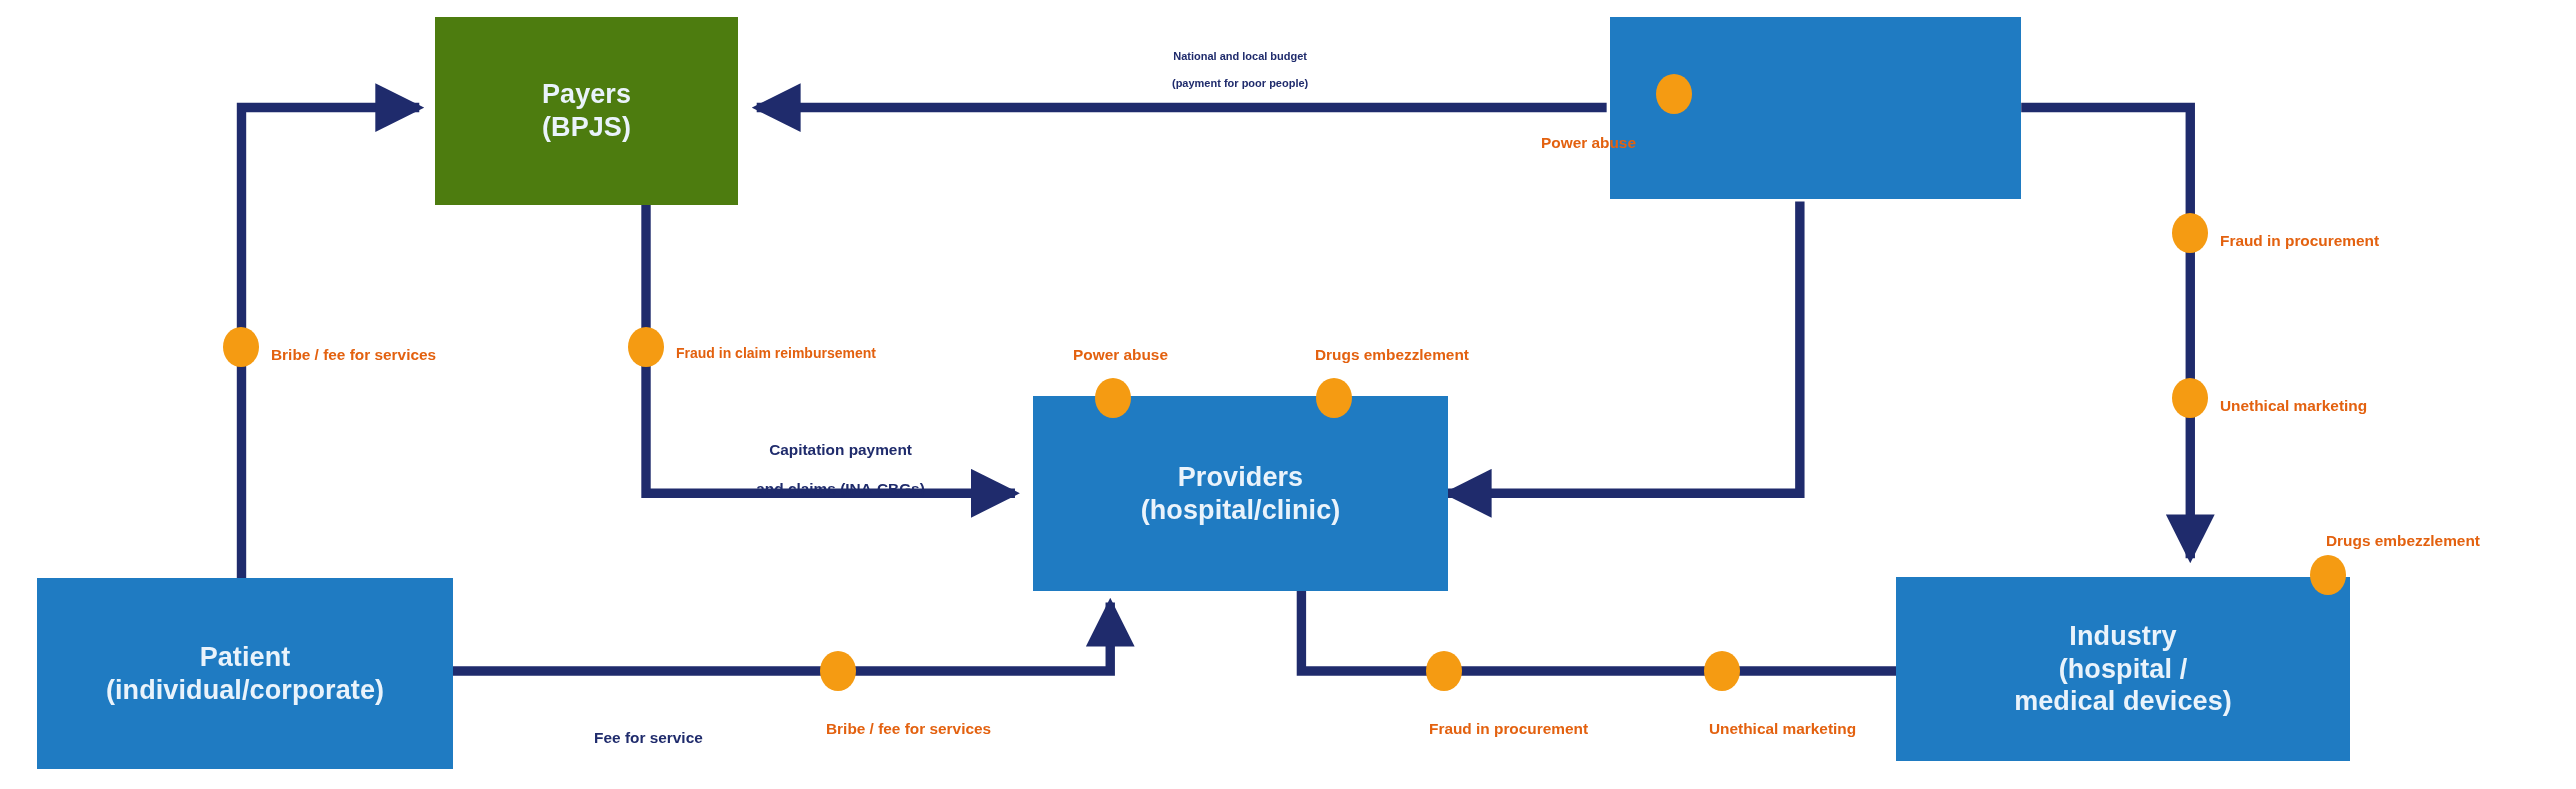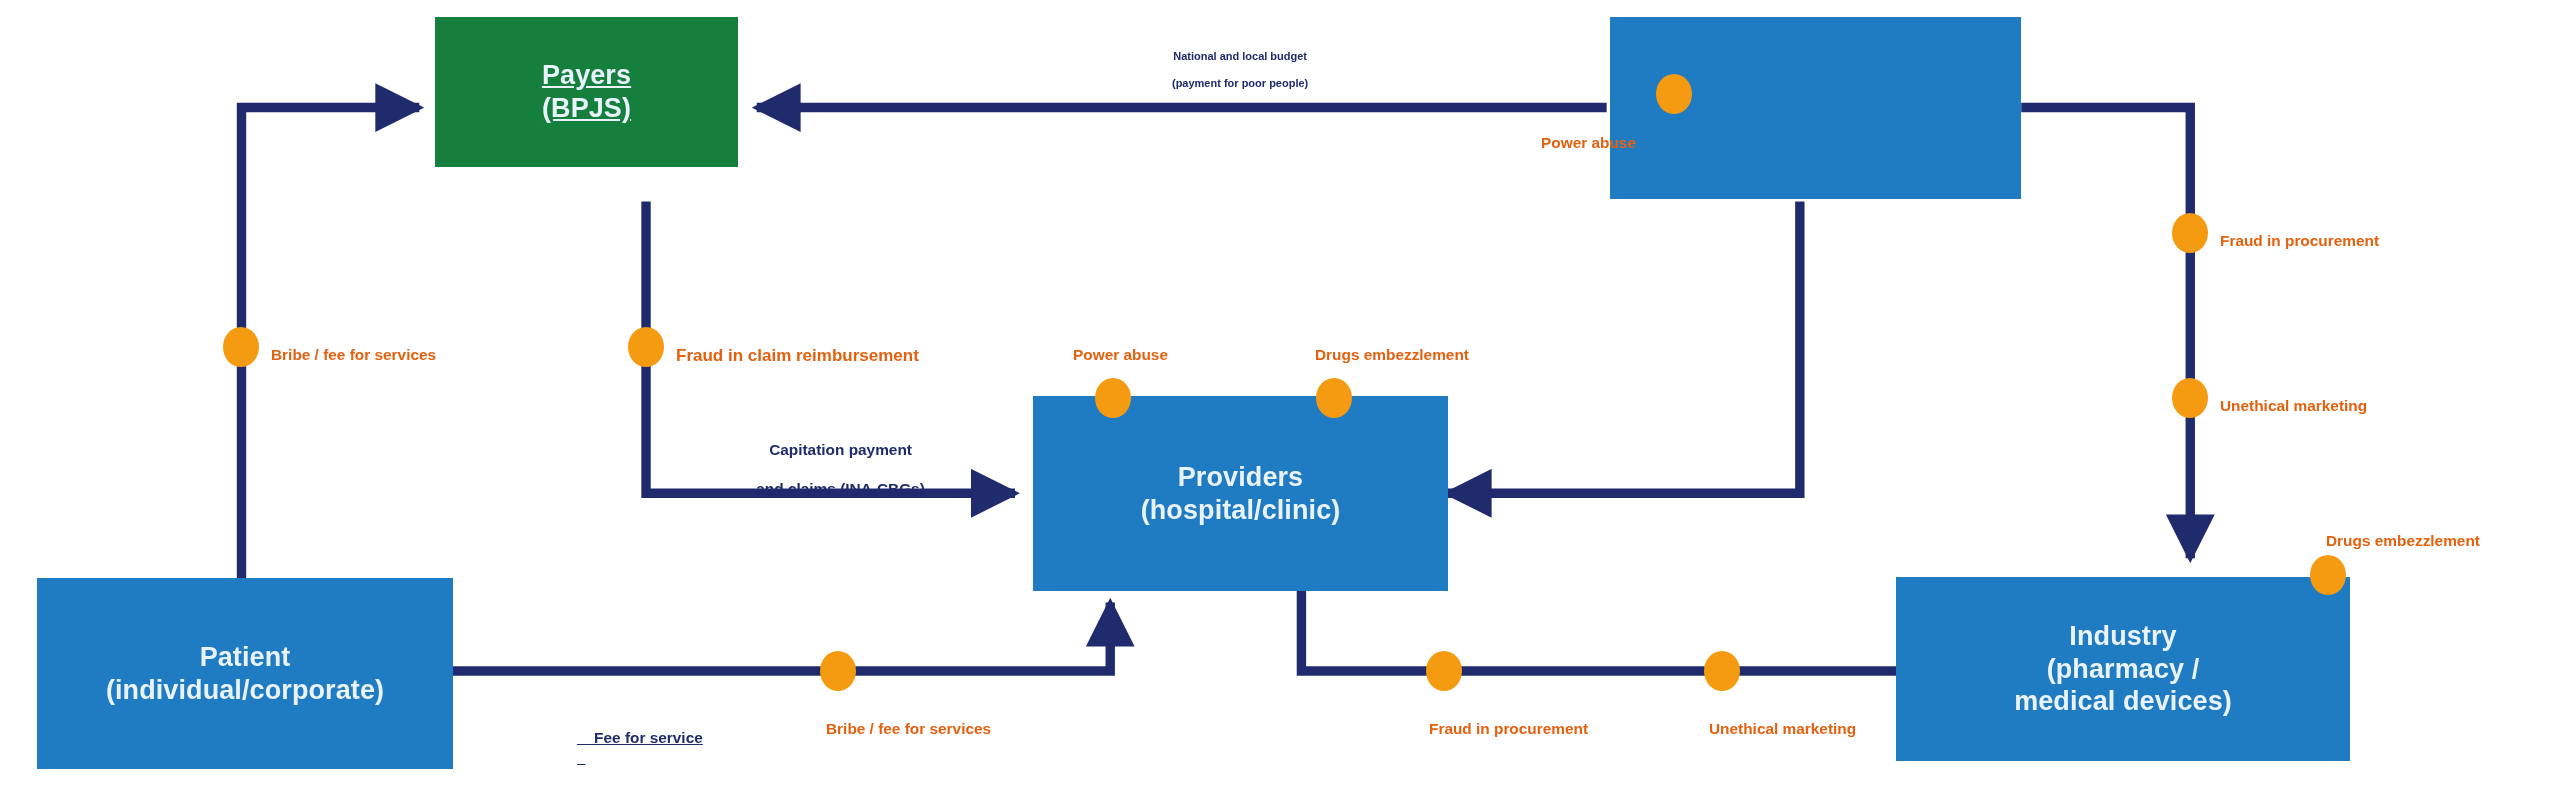--- a/index.html
+++ b/index.html
@@ -40,21 +40,21 @@
       <path d="M 2683 300 L 2683 735 L 2158 735" marker-end="url(#ar)"></path>
 
       <path d="M 3013 160 L 3265 160 L 3265 832" marker-end="url(#ar)"></path>
 
       <path d="M 675 1000 L 1655 1000 L 1655 898" marker-end="url(#ar)"></path>
 
       <path d="M 1940 880 L 1940 1000 L 2935 1000" marker-end="url(#ar)"></path>
     </g>
   </svg>
 
-  <div class="node" style="left:435px;top:17px;width:303px;height:150px;background:#15803d;color:#EAF3FB;font-size:27px;text-decoration:underline;">
+  <div class="node" style="left:435px;top:17px;width:303px;height:188px;background:#4d7c0f;color:#EAF3FB;font-size:27px;">
     <div>
       <span class="ttl">Payers</span>
       <span class="ttl">(BPJS)</span>
     </div>
   </div>
 
   <div class="node" style="left:1610px;top:17px;width:411px;height:182px;background:#1F7BC2;color:#EAF3FB;font-size:27px;">
     <div>
     </div>
   </div>
@@ -69,44 +69,44 @@
   <div class="node" style="left:37px;top:578px;width:416px;height:191px;background:#1F7BC2;color:#EAF3FB;font-size:27px;">
     <div>
       <span class="ttl">Patient</span>
       <span class="ttl">(individual/corporate)</span>
     </div>
   </div>
 
   <div class="node" style="left:1896px;top:577px;width:454px;height:184px;background:#1F7BC2;color:#EAF3FB;font-size:27px;">
     <div>
       <span class="ttl">Industry</span>
-      <span class="ttl">(pharmacy /</span>
+      <span class="ttl">(hospital /</span>
       <span class="ttl">medical devices)</span>
     </div>
   </div>
 
   <div class="lbl navy ctr" style="left:1100px;top:36px;width:268px;font-size:11px;">
     <span>National and local budget</span><br>
     <span>(payment for poor people)</span>
   </div>
 
   <div class="lbl navy ctr" style="left:698px;top:421px;width:268px;font-size:15.4px;">
     <span>Capitation payment</span><br>
     <span>and claims (INA-CBGs)</span>
   </div>
 
-  <div class="lbl navy" style="left:577px;top:709px;font-size:15.4px;text-decoration:underline;">
+  <div class="lbl navy" style="left:577px;top:709px;font-size:15.4px;">
     <span>Fee for service</span>
   </div>
 
   <div class="dot" style="left:223px;top:327px;width:36px;height:40px;background:#F59B12;"></div>
   <div class="lbl orange" style="left:271px;top:335px;font-size:15.4px;">Bribe / fee for services</div>
 
   <div class="dot" style="left:628px;top:327px;width:36px;height:40px;background:#F59B12;"></div>
-  <div class="lbl orange" style="left:676px;top:335px;font-size:17px;">Fraud in claim reimbursement</div>
+  <div class="lbl orange" style="left:676px;top:335px;font-size:14px;">Fraud in claim reimbursement</div>
 
   <div class="dot" style="left:1656px;top:74px;width:36px;height:40px;background:#F59B12;"></div>
   <div class="lbl orange" style="left:1541px;top:123px;font-size:15.4px;">Power abuse</div>
 
   <div class="dot" style="left:1095px;top:378px;width:36px;height:40px;background:#F59B12;"></div>
   <div class="lbl orange" style="left:1073px;top:335px;font-size:15.4px;">Power abuse</div>
 
   <div class="dot" style="left:1316px;top:378px;width:36px;height:40px;background:#F59B12;"></div>
   <div class="lbl orange" style="left:1315px;top:335px;font-size:15.4px;">Drugs embezzlement</div>
 

